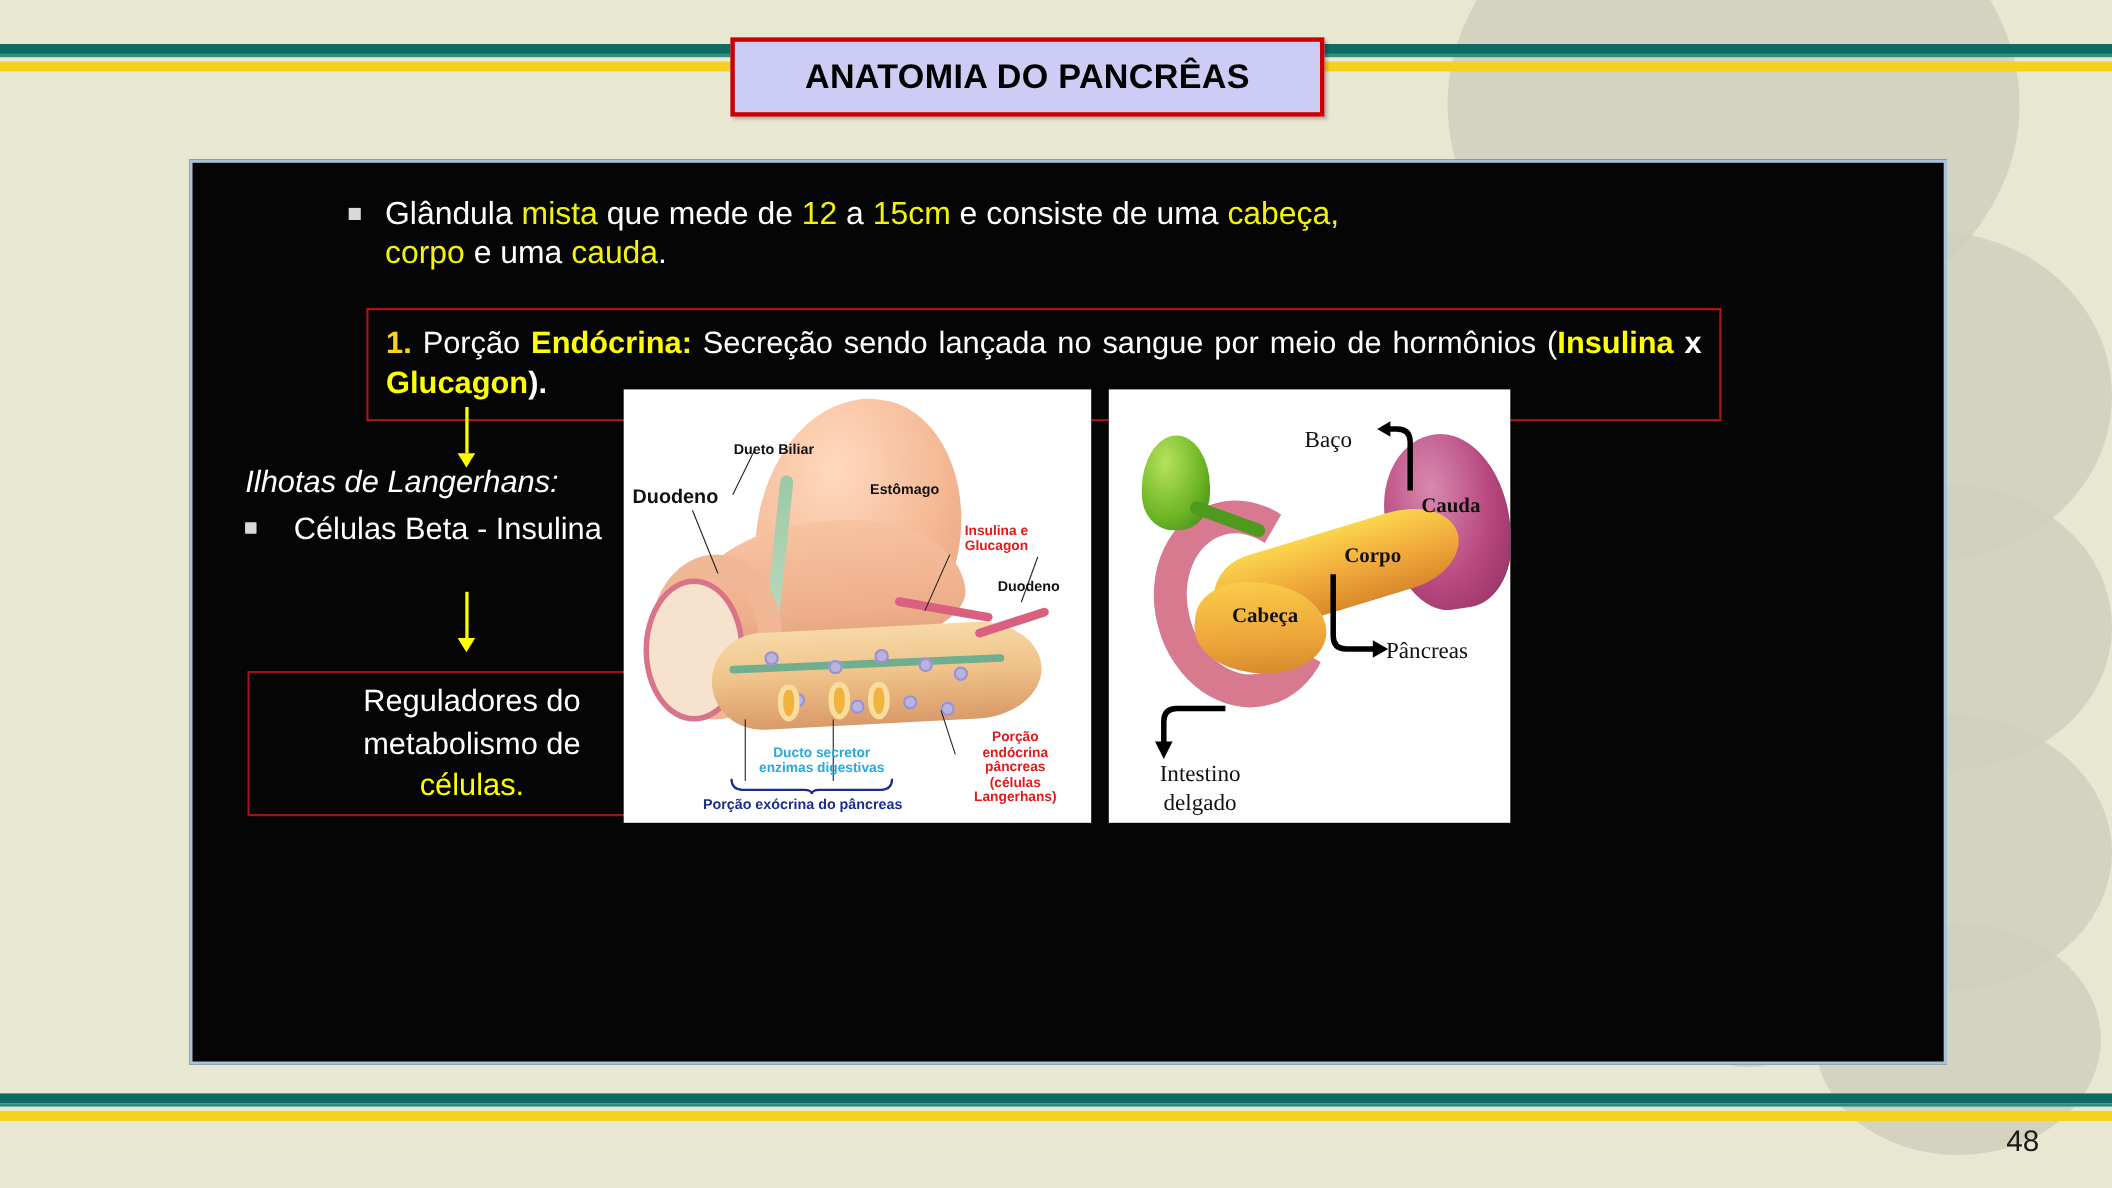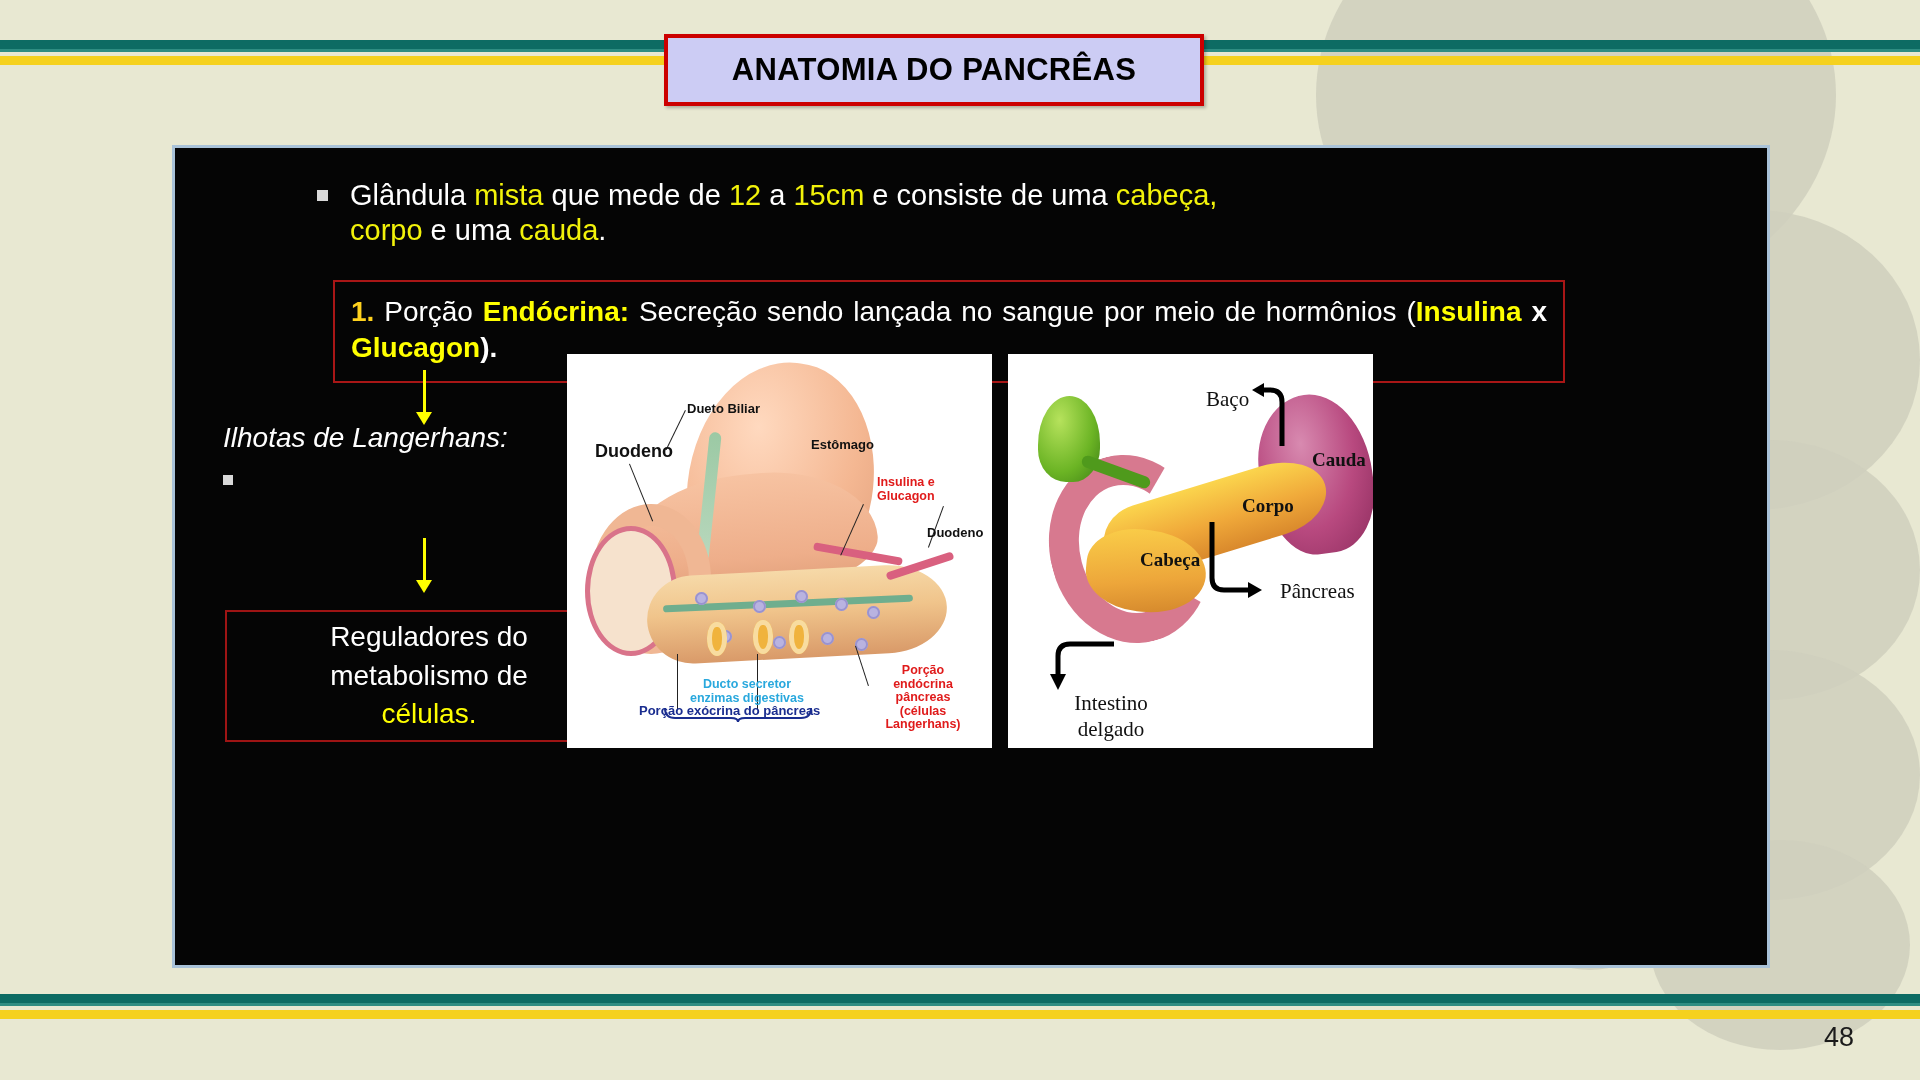--- a/index.html
+++ b/index.html
@@ -120,21 +120,21 @@
     position:absolute; background:#ffffff; overflow:hidden;
   }
   #figure-1 { left:392px; top:206px; width:425px; height:394px; }
   #figure-2 { left:833px; top:206px; width:365px; height:394px; }
 
   .fig-lbl {
     position:absolute; font-family:"Liberation Sans", sans-serif;
     font-weight:bold; line-height:1.08;
   }
   .fig-lbl.serif { font-family:"Liberation Serif", serif; font-weight:normal; }
-  .k-black { color:#111;margin-left:20px; }
+  .k-black { color:#111; }
   .k-red   { color:#e01b1b; }
   .k-blue  { color:#1a2d8f; }
   .k-cyan  { color:#29a8dd; }
 
   
   .leader { position:absolute; background:#222; transform-origin:0 0; }
 
   
   #page-number {
     position:absolute; right:66px; top:1022px;
@@ -271,21 +271,21 @@
   </div>
 
   <div class="arrow-down" id="arrow-1">
     <div class="shaft"></div>
     <div class="head"></div>
   </div>
 
   <div id="ilhotas-block">
     <span class="hdr">Ilhotas de Langerhans:</span>
     <span class="li"><span class="sq"></span></span>
-    <span class="li"><span class="sq"></span></span>
+    <span class="li"><span class="sq"></span><span>Células Beta - Insulina</span></span>
   </div>
 
   <div class="arrow-down" id="arrow-2">
     <div class="shaft"></div>
     <div class="head"></div>
   </div>
 
   <div id="reguladores-box">
     <span>Reguladores do</span>
     <span>metabolismo de</span>
@@ -336,21 +336,21 @@
     <div class="fig-lbl k-black" style="left:224px;top:84px;font-size:13px">Estômago</div>
     <div class="fig-lbl k-red" style="left:310px;top:122px;font-size:12.5px">
       <span>Insulina e</span><br>
       <span>Glucagon</span>
     </div>
     <div class="fig-lbl k-black" style="left:340px;top:172px;font-size:13px">Duodeno</div>
     <div class="fig-lbl k-cyan" style="left:110px;top:324px;font-size:12.5px;text-align:center;width:140px">
       <span>Ducto secretor</span><br>
       <span>enzimas digestivas</span>
     </div>
-    <div class="fig-lbl k-blue" style="left:72px;top:350px;font-size:13px">Porção exócrina do pâncreas</div>
+    <div class="fig-lbl k-blue" style="left:72px;top:370px;font-size:13px">Porção exócrina do pâncreas</div>
     <div class="fig-lbl k-red" style="left:296px;top:310px;font-size:12.5px;text-align:center;width:120px">
       <span>Porção</span><br>
       <span>endócrina</span><br>
       <span>pâncreas</span><br>
       <span>(células</span><br>
       <span>Langerhans)</span>
     </div>
   </div>
 
   <div class="figure-frame" id="figure-2">

